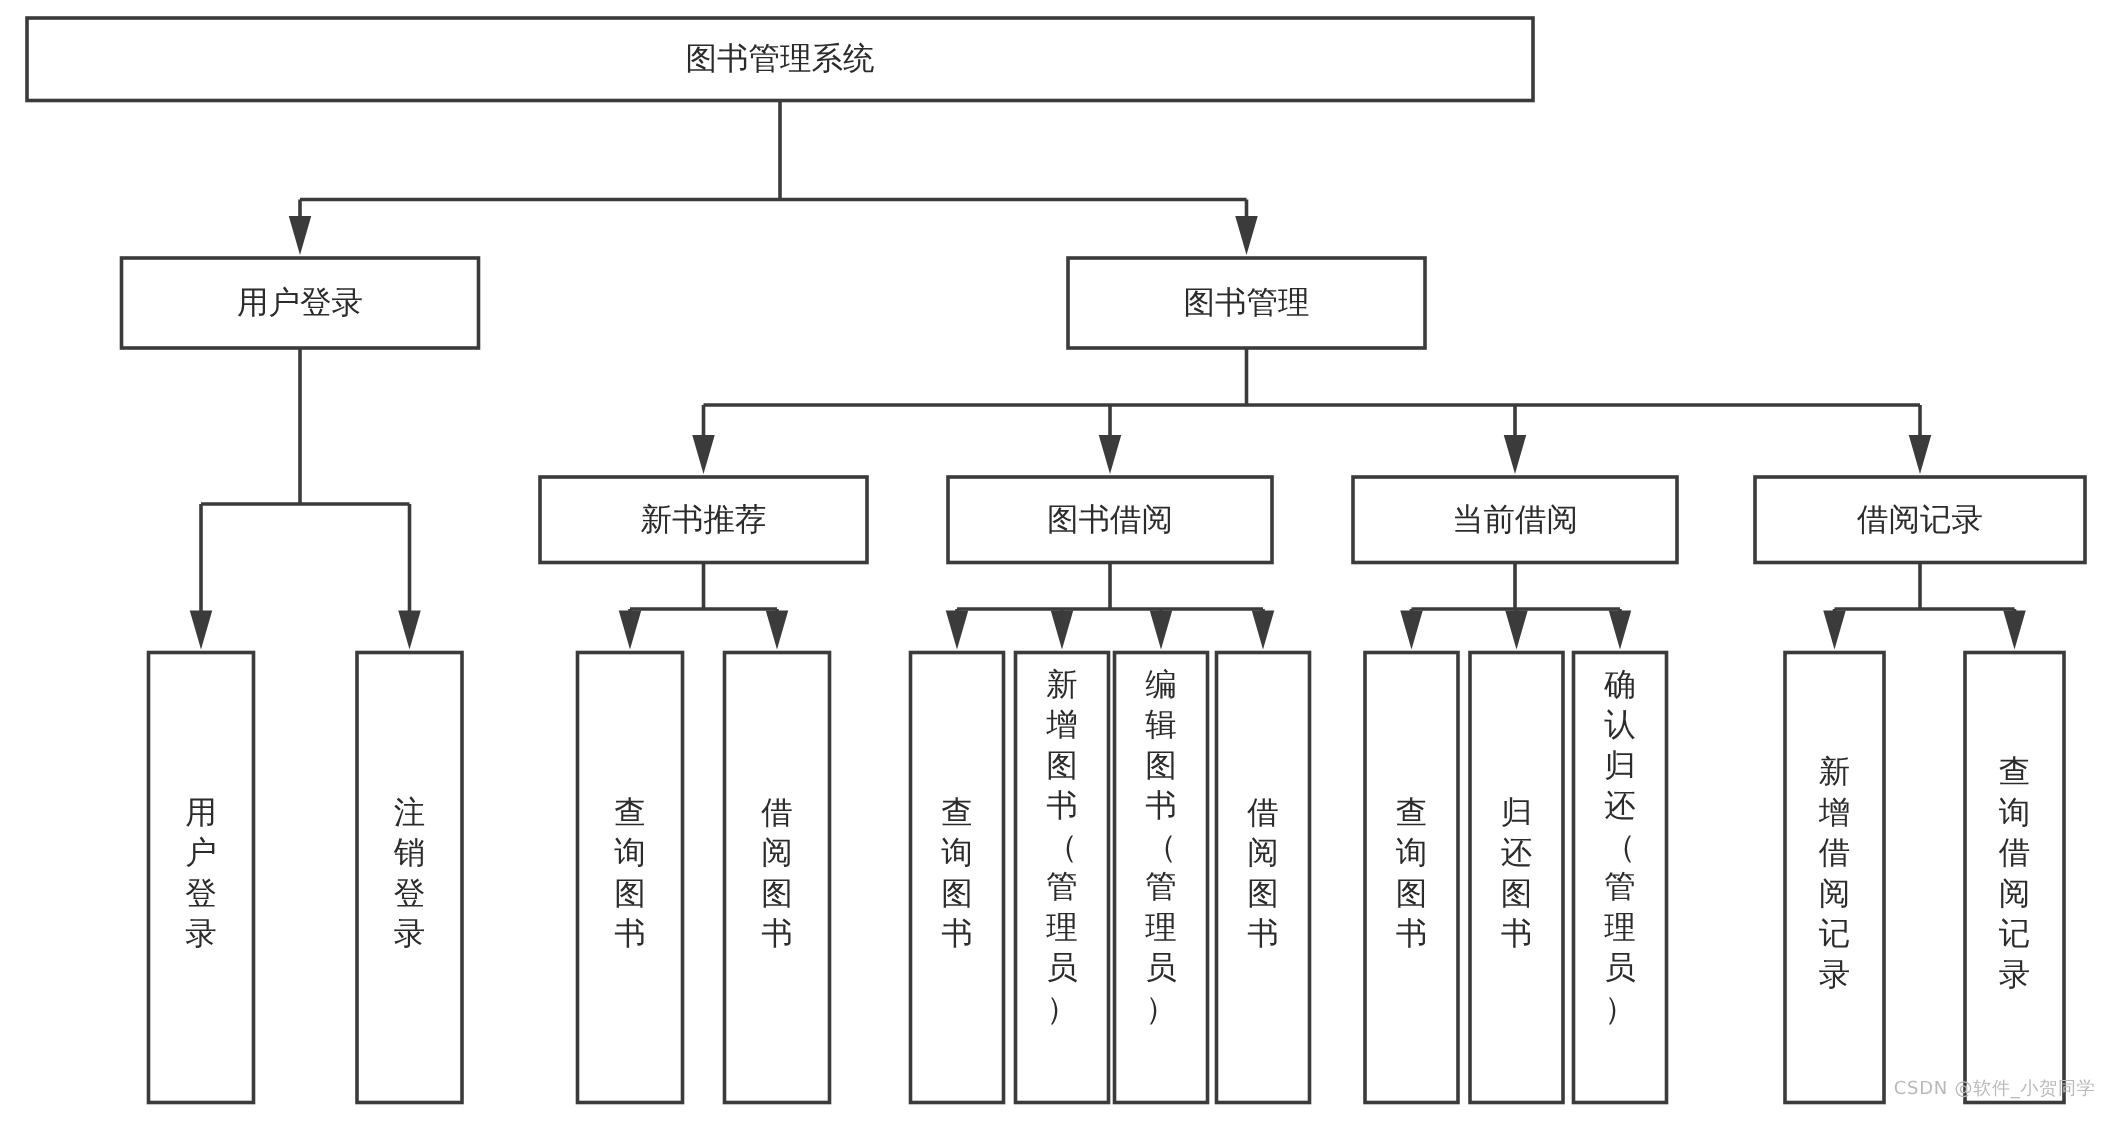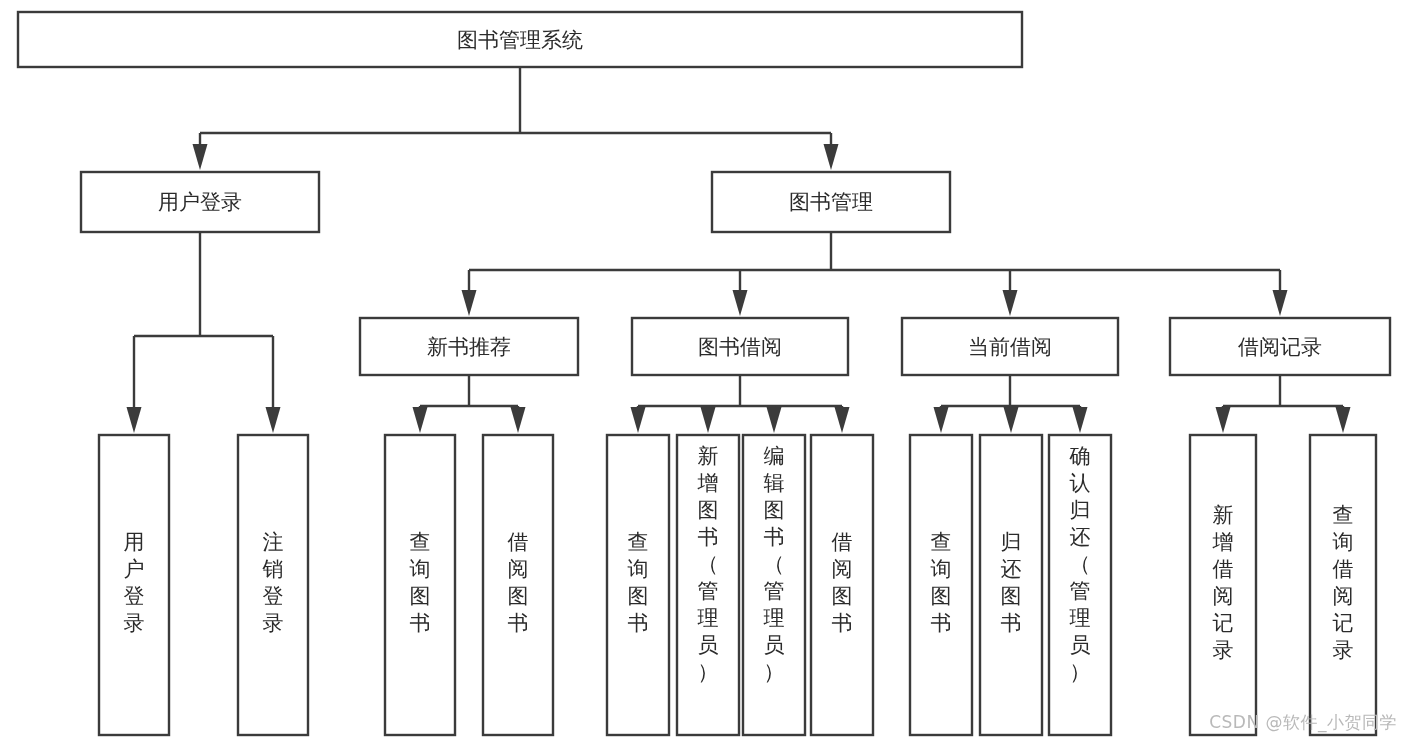--- a/index.html
+++ b/index.html
@@ -51,21 +51,21 @@
     fill: #2b2b2b;
     font-family: "DejaVu Sans", "Liberation Sans", sans-serif;
     font-size: 21px;
     text-anchor: middle;
   }
   .watermark-text {
     position: absolute;
     right: 8px;
     bottom: 4px;
     font-family: "DejaVu Sans", "Liberation Sans", sans-serif;
-    font-size: 17px;
+    font-size: 12px;
     color: #b9b9b9;
     letter-spacing: 0.5px;
     white-space: nowrap;
     user-select: none;
   }
 </style>
 </head>
 <body>
 
 <div id="diagram-root">

